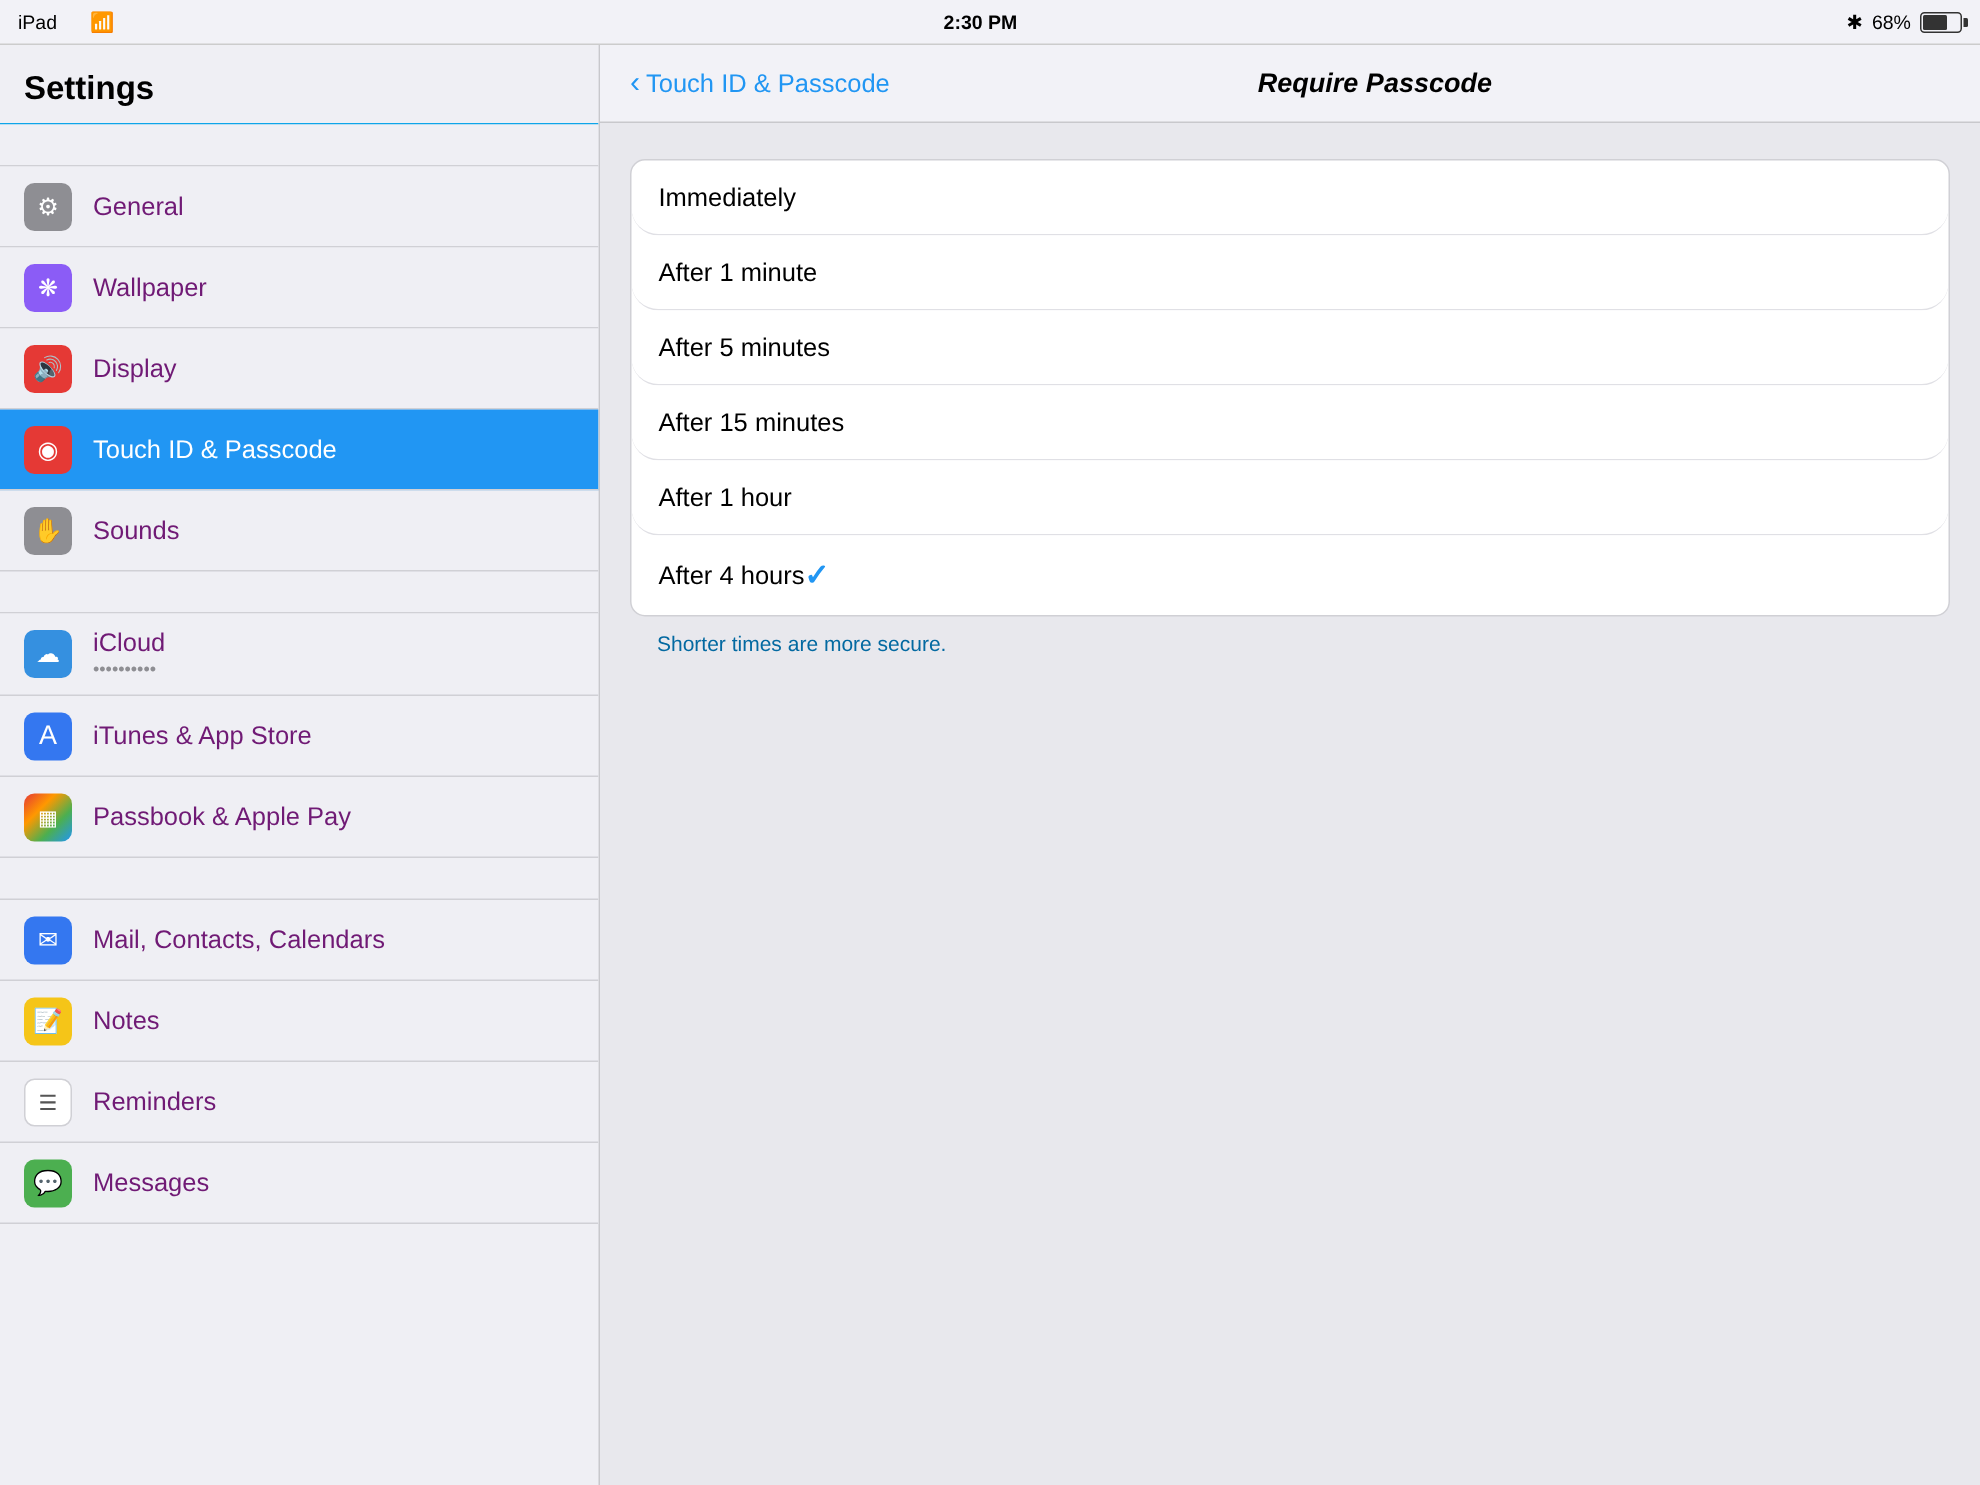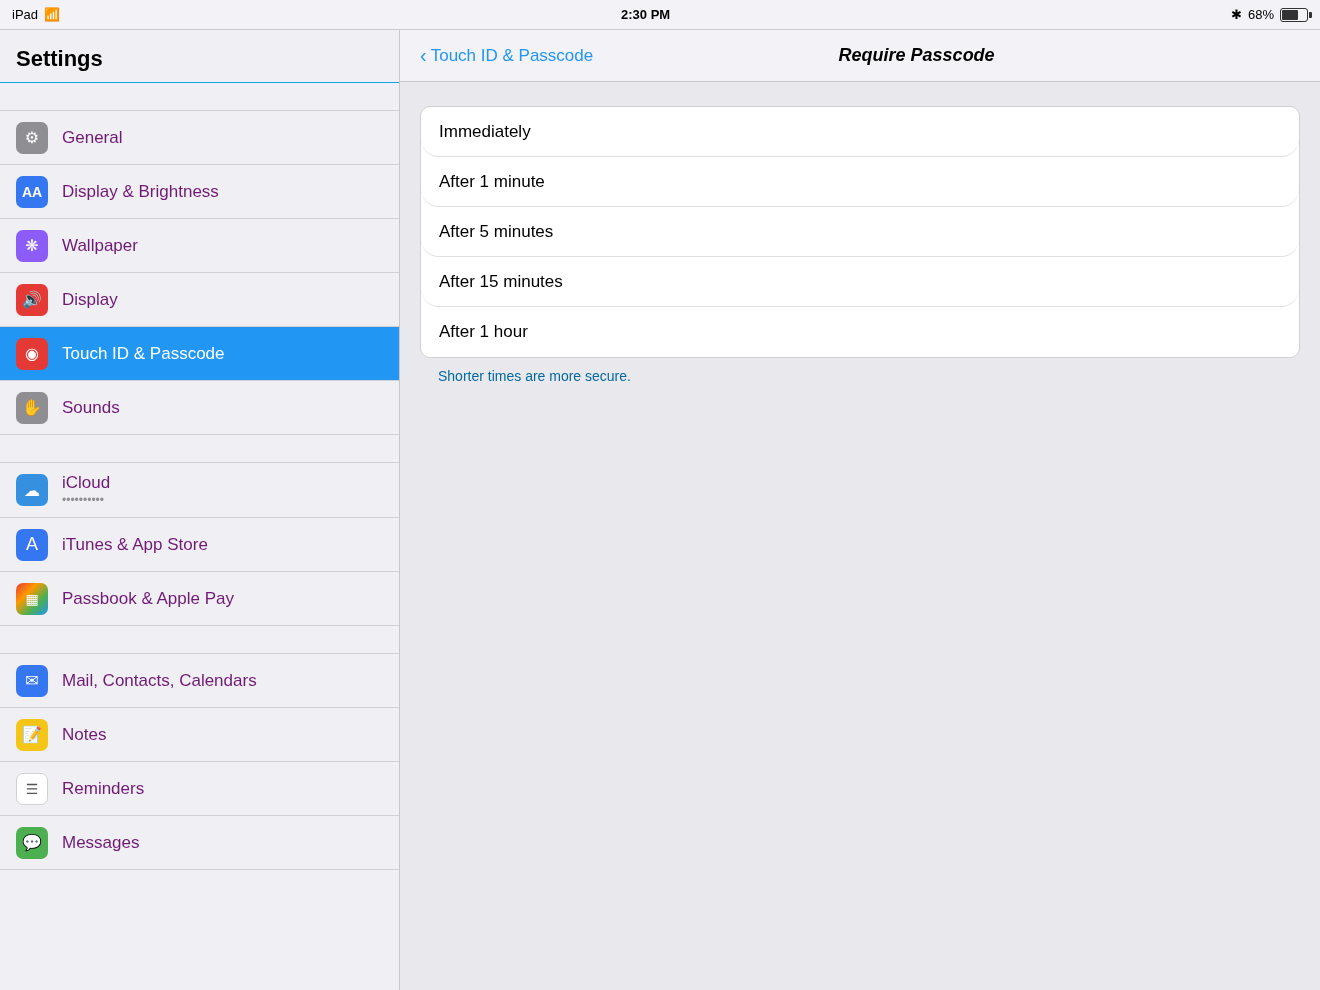--- a/index.html
+++ b/index.html
@@ -19,21 +19,21 @@
       height: 30px;
       display: flex;
       align-items: center;
       justify-content: space-between;
       padding: 0 12px;
       font-size: 13px;
       font-weight: 500;
       flex-shrink: 0;
       border-bottom: 1px solid #ccc;
     }
-    .status-left { display: flex; align-items: flex-end; gap: 6px; }
+    .status-left { display: flex; align-items: flex-end; gap: 22px; }
     .status-center { font-weight: 600; }
     .status-right { display: flex; align-items: center; gap: 6px; }
     .battery-icon {
       display: inline-flex; align-items: center; gap: 2px; font-size: 12px;
     }
     .battery-bar {
       width: 28px; height: 14px; border: 1.5px solid #333; border-radius: 3px;
       position: relative; padding: 1px;
     }
     .battery-bar::after {
@@ -256,24 +256,20 @@
 
     <div class="sidebar-divider"></div>
 
     <div class="sidebar-group">
 
       <div class="sidebar-item">
         <div class="item-icon icon-gray">⚙</div>
         <span class="item-label">General</span>
       </div>
 
-      <div class="sidebar-item">
-        <div class="item-icon icon-blue-aa" style="font-size:14px;font-weight:700;">AA</div>
-        <span class="item-label">Display &amp; Brightness</span>
-      </div>
 
       <div class="sidebar-item">
         <div class="item-icon icon-purple">❋</div>
         <span class="item-label">Wallpaper</span>
       </div>
 
       <div class="sidebar-item">
         <div class="item-icon icon-red">🔊</div>
         <span class="item-label">Display</span>
       </div>
@@ -363,18 +359,22 @@
         </div>
 
         <div class="option-row">
           <span class="option-label">After 15 minutes</span>
         </div>
 
         <div class="option-row">
           <span class="option-label">After 1 hour</span>
         </div>
 
+        <div class="option-row">
+          <span class="option-label">After 4 hours</span>
+          <span class="check-icon">✓</span>
+        </div>
       </div>
 
       <div class="hint-text">Shorter times are more secure.</div>
     </div>
   </div>
 </div>
 
 </body></html>

